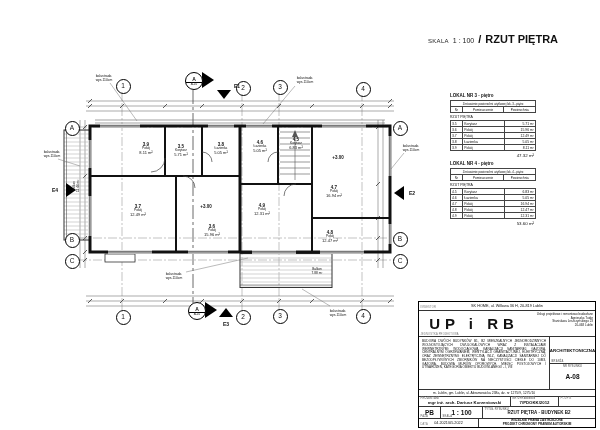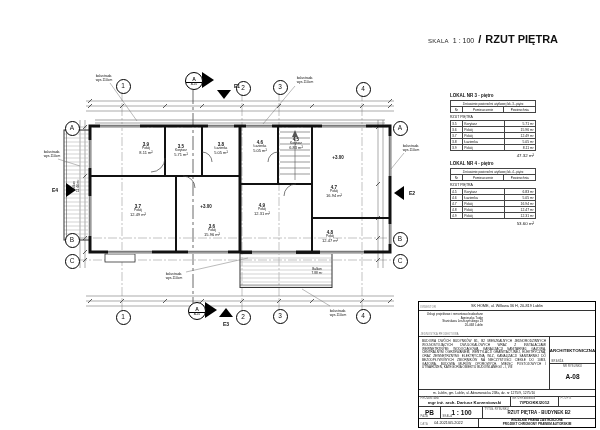--- a/index.html
+++ b/index.html
@@ -468,20 +468,21 @@
       </table>
     <div class="tot">53.60 m²</div>
   </div>
 
   <div class="tblock">
     <div class="tb-row r1">
       <span class="microlbl">INWESTOR</span>
       <span>SK HOME, ul. Willowa 36 H, 20-819 Lublin</span>
     </div>
     <div class="tb-row r2">
+      <div class="logo">UP i RB</div>
       <div class="studio">
         <div>Usługi projektowe i remontowo budowlane</div>
         <div>Agnieszka Tudor</div>
         <div>Stanisława Leszczyńskiego 23</div>
         <div>20-068 Lublin</div>
       </div>
       <span class="microlbl">JEDNOSTKA PROJEKTOWA</span>
     </div>
     <div class="tb-row r3">
       <div class="desc">BUDOWA DWÓCH BUDYNKÓW B1, B2 MIESZKALNYCH JEDNORODZINNYCH WOLNOSTOJĄCYCH DWULOKALOWYCH WRAZ Z INSTALACJAMI WEWNĘTRZNYMI: WODOCIĄGOWĄ, KANALIZACJI SANITARNEJ, GAZOWĄ, CENTRALNYM OGRZEWANIEM, WENTYLACJI GRAWITACYJNEJ, ELEKTRYCZNĄ, ORAZ ZEWNĘTRZNYMI: ELEKTRYCZNĄ WLZ, KANALIZACJI SANITARNEJ DO BEZODPŁYWOWYCH ZBIORNIKÓW NA NIECZYSTOŚCI CIEKŁE DO 10m3, GAZOWĄ, BUDOWA MURÓW OPOROWYCH, MIEJSC POSTOJOWYCH I UTWARDZEŃ, KATEGORIA OBIEKTU BUDOWLANEGO - I, VIII</div>

